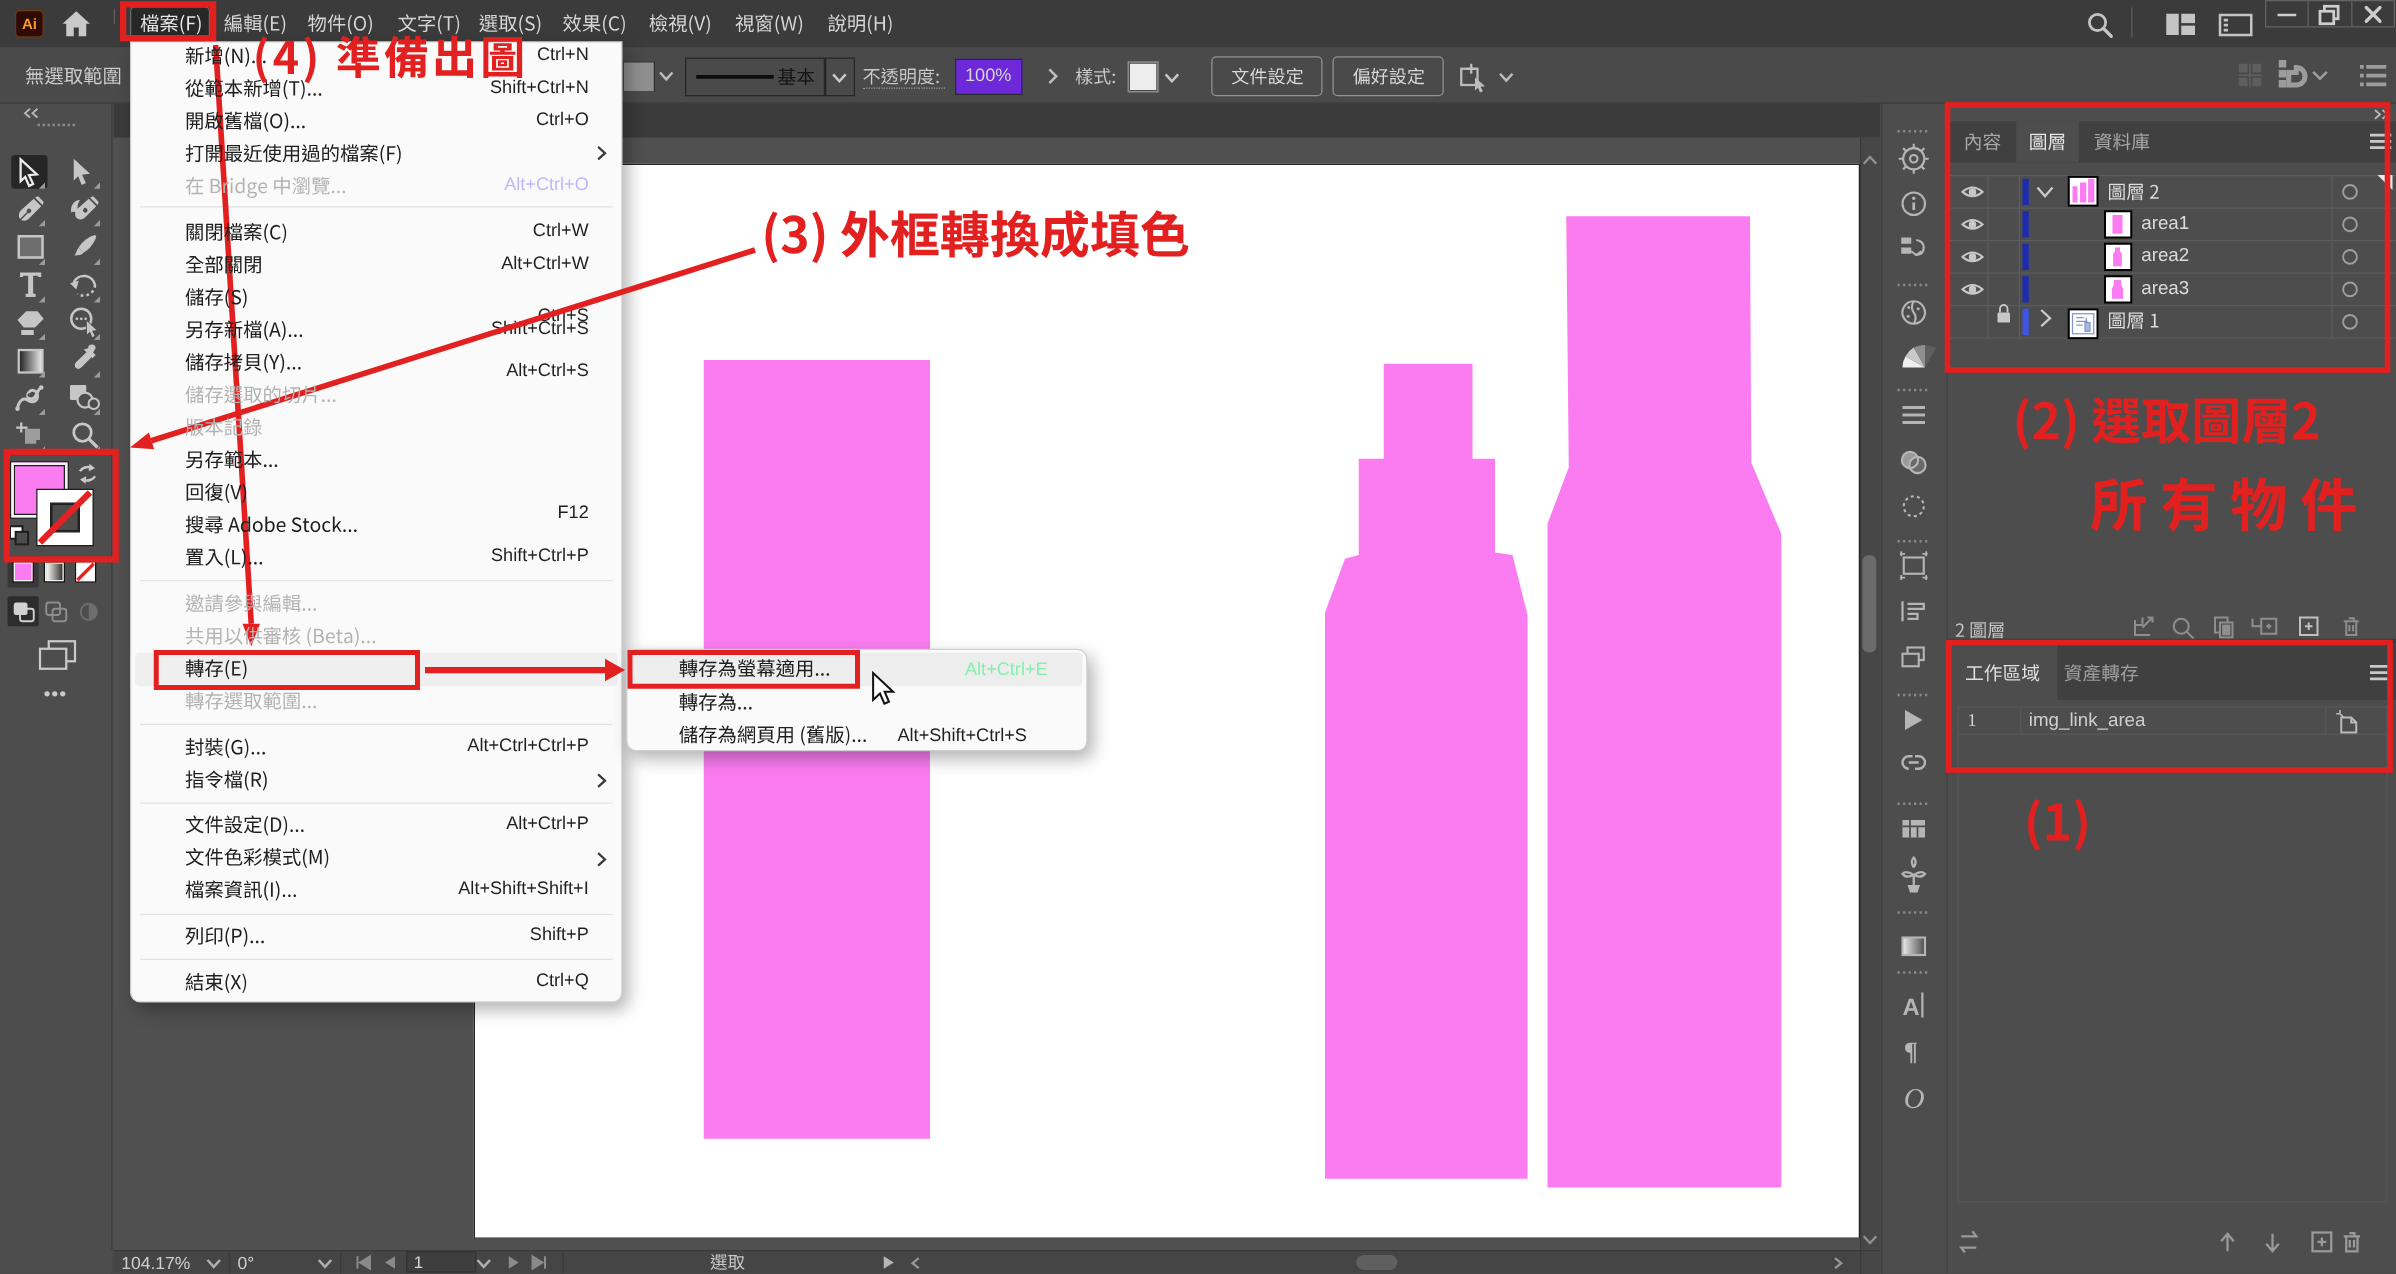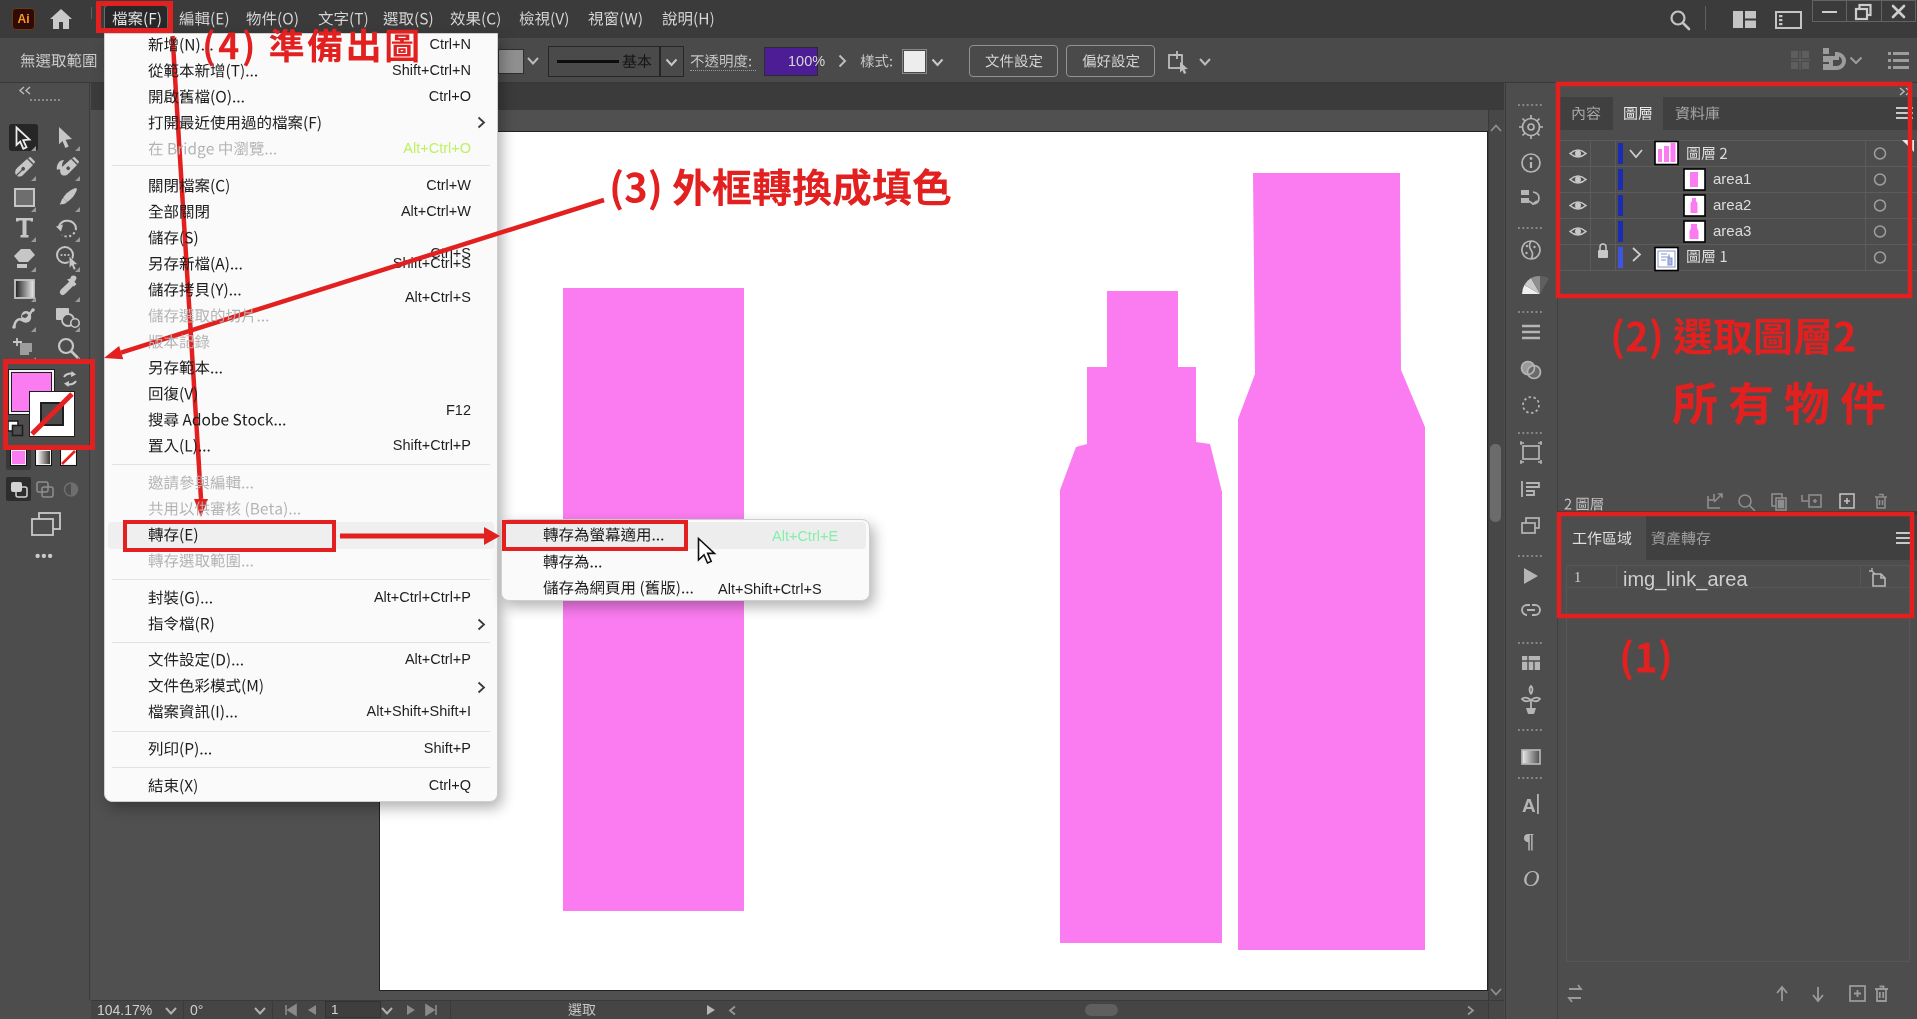--- a/index.html
+++ b/index.html
@@ -59,21 +59,21 @@
     <path d="M1 1 L6 6.5 L11 1" fill="none" stroke="#bdbdbd" stroke-width="2"></path>
   </svg>
 
 <div class="abs" style="left:548px;top:46px;width:112px;height:31px;border:1px solid #262626"></div>
 <div class="abs" style="left:557px;top:60px;width:62px;height:2.6px;background:#0d0d0d"></div>
 <div class="abs" style="left:660px;top:46px;width:24px;height:31px;border:1px solid #262626"></div>
 <svg class="ico" style="left:665px;top:58px" width="13" height="9" viewBox="0 0 13 9">
     <path d="M1.5 1.5 L6.5 7 L11.5 1.5" fill="none" stroke="#c9c9c9" stroke-width="2"></path>
   </svg>
 <div class="abs" style="left:690px;top:70px;width:66px;height:1px;border-bottom:1.5px dotted #9a9a9a"></div>
-<div class="abs" style="left:764px;top:47px;width:54px;height:29px;background:#4c1d95;border:1px solid #2c2c2c;color:#d6d6d6;font-size:14.5px;line-height:27px;padding-left:23px">100%</div>
+<div class="abs" style="left:764px;top:47px;width:54px;height:29px;background:#6d28d9;border:1px solid #2c2c2c;color:#d6d6d6;font-size:14.5px;line-height:27px;padding-left:7px">100%</div>
 <svg class="ico" style="left:838px;top:54px" width="9" height="14" viewBox="0 0 9 14">
     <path d="M1.5 1.5 L7 7 L1.5 12.5" fill="none" stroke="#bdbdbd" stroke-width="2"></path>
   </svg>
 <div class="abs" style="left:903px;top:50px;width:23px;height:23px;background:#ededed;border:1px solid #4a4a4a;box-shadow:0 0 0 1px #888"></div>
 <svg class="ico" style="left:931px;top:58px" width="13" height="9" viewBox="0 0 13 9">
     <path d="M1.5 1.5 L6.5 7 L11.5 1.5" fill="none" stroke="#c9c9c9" stroke-width="2"></path>
   </svg>
 <div class="abs" style="left:969px;top:45px;width:89px;height:32px;border:1px solid #939393;border-radius:4px"></div>
 <div class="abs" style="left:1066px;top:45px;width:89px;height:32px;border:1px solid #939393;border-radius:4px"></div>
 <svg class="ico" style="left:1167px;top:50px" width="24" height="24" viewBox="0 0 24 24">
@@ -536,21 +536,21 @@
 <div class="abs" style="left:112px;top:464px;width:378px;height:1px;background:#e2e2e2"></div>
 <div class="abs" style="left:112px;top:579px;width:378px;height:1px;background:#e2e2e2"></div>
 <div class="abs" style="left:112px;top:642px;width:378px;height:1px;background:#e2e2e2"></div>
 <div class="abs" style="left:112px;top:731px;width:378px;height:1px;background:#e2e2e2"></div>
 <div class="abs" style="left:112px;top:767px;width:378px;height:1px;background:#e2e2e2"></div>
 
 <div class="abs" style="left:104px;top:33px;width:394px;height:769px;font-size:14.5px;color:#1f1f1f">
 <div class="abs" style="right:27px;top:3px">Ctrl+N</div>
 <div class="abs" style="right:27px;top:29px">Shift+Ctrl+N</div>
 <div class="abs" style="right:27px;top:55px">Ctrl+O</div>
-<div class="abs" style="right:27px;top:107px;color:#bef264">Alt+Ctrl+O</div>
+<div class="abs" style="right:27px;top:107px;color:#c4b5fd">Alt+Ctrl+O</div>
 <div class="abs" style="right:27px;top:144px">Ctrl+W</div>
 <div class="abs" style="right:27px;top:170px">Alt+Ctrl+W</div>
 <div class="abs" style="right:27px;top:212px">Ctrl+S</div>
 <div class="abs" style="right:27px;top:222px">Shift+Ctrl+S</div>
 <div class="abs" style="right:27px;top:256px">Alt+Ctrl+S</div>
 <div class="abs" style="right:27px;top:369px">F12</div>
 <div class="abs" style="right:27px;top:404px">Shift+Ctrl+P</div>
 <div class="abs" style="right:27px;top:556px">Alt+Ctrl+Ctrl+P</div>
 <div class="abs" style="right:27px;top:618px">Alt+Ctrl+P</div>
 <div class="abs" style="right:27px;top:670px">Alt+Shift+Shift+I</div>
@@ -767,13 +767,13 @@
   </svg>
 <svg style="position:absolute;left:1672.0px;top:372.2px;overflow:visible" width="224" height="65" viewBox="0 -48.8 224 65">
     <path d="M26.7 -23.7H44.6V-18.4H26.7ZM34.9 -19.8H40.3V3.8H34.9ZM3.9 -35H9.4V-18.2Q9.4 -15.6 9.2 -12.7Q9.1 -9.7 8.6 -6.6Q8.2 -3.5 7.4 -0.7Q6.6 2.2 5.2 4.4Q4.8 3.9 3.9 3.2Q3.1 2.4 2.2 1.8Q1.3 1.1 0.7 0.9Q2.3 -1.8 2.9 -5.1Q3.6 -8.4 3.7 -11.8Q3.9 -15.2 3.9 -18.2ZM40.4 -38.5 44 -33.7Q41.4 -32.8 38.3 -32.2Q35.3 -31.5 32.1 -31Q29 -30.5 26.1 -30.2Q25.9 -31.2 25.4 -32.5Q24.9 -33.9 24.5 -34.9Q27.3 -35.2 30.2 -35.8Q33.1 -36.3 35.7 -37Q38.4 -37.7 40.4 -38.5ZM6.9 -27.5H21.3V-12.1H6.9V-17H15.9V-22.6H6.9ZM19.6 -38.2 23.1 -33.5Q20.6 -32.7 17.5 -32.1Q14.5 -31.5 11.4 -31.1Q8.3 -30.7 5.4 -30.4Q5.3 -31.4 4.8 -32.7Q4.4 -34 3.9 -35Q6.7 -35.3 9.5 -35.8Q12.4 -36.2 15 -36.9Q17.7 -37.5 19.6 -38.2ZM24.5 -34.9H30.1V-20.4Q30.1 -17.6 29.8 -14.3Q29.5 -10.9 28.6 -7.6Q27.8 -4.2 26.2 -1.2Q24.5 1.9 21.9 4.3Q21.5 3.7 20.7 3Q19.8 2.3 19 1.6Q18.1 0.9 17.5 0.5Q19.9 -1.7 21.3 -4.2Q22.7 -6.8 23.4 -9.6Q24.1 -12.4 24.3 -15.2Q24.5 -18 24.5 -20.5Z M58.5 -33.5H99.6V-28.3H58.5ZM70.2 -16.9H90.8V-12.3H70.2ZM89 -24.7H94.4V-1.8Q94.4 0.2 93.9 1.4Q93.4 2.6 92 3.2Q90.6 3.9 88.6 4Q86.6 4.1 83.8 4.1Q83.6 3 83.2 1.4Q82.7 -0.1 82.1 -1.2Q83.3 -1.1 84.5 -1.1Q85.7 -1.1 86.7 -1.1Q87.6 -1.1 88 -1.1Q88.6 -1.1 88.8 -1.3Q89 -1.5 89 -1.9ZM72.8 -39.1 78.5 -37.8Q76.9 -32.8 74.5 -27.8Q72.1 -22.9 68.8 -18.6Q65.5 -14.3 61.1 -11.2Q60.7 -11.8 60 -12.6Q59.4 -13.4 58.7 -14.2Q58 -14.9 57.5 -15.5Q60.4 -17.4 62.9 -20.1Q65.3 -22.9 67.2 -26Q69.2 -29.2 70.5 -32.5Q71.9 -35.8 72.8 -39.1ZM70.1 -9.3H90.8V-4.7H70.1ZM69.9 -24.7H90.2V-19.9H69.9ZM66.9 -24.7H72.4V-12.4Q72.4 -10.3 72.2 -8Q71.9 -5.7 71.3 -3.4Q70.7 -1.1 69.5 0.9Q68.4 2.9 66.5 4.5Q66.2 3.9 65.4 3.1Q64.7 2.2 63.9 1.4Q63.1 0.6 62.5 0.2Q64.5 -1.5 65.4 -3.6Q66.3 -5.8 66.6 -8.1Q66.9 -10.3 66.9 -12.5Z M135.7 -39.1 140.8 -38.1Q139.9 -34.3 138.6 -30.7Q137.4 -27.1 135.8 -24Q134.2 -20.9 132.3 -18.5Q131.9 -19 131.1 -19.6Q130.3 -20.1 129.5 -20.7Q128.7 -21.3 128.1 -21.7Q130 -23.7 131.4 -26.5Q132.9 -29.2 134 -32.5Q135 -35.7 135.7 -39.1ZM151.2 -31.9H156.4Q156.4 -31.9 156.4 -31.4Q156.4 -31 156.4 -30.4Q156.4 -29.8 156.3 -29.4Q156 -21.7 155.7 -16.2Q155.3 -10.8 154.9 -7.3Q154.6 -3.8 154 -1.8Q153.5 0.2 152.9 1.1Q152.1 2.3 151.2 2.8Q150.4 3.3 149.3 3.5Q148.3 3.7 146.9 3.7Q145.5 3.7 144 3.6Q143.9 2.4 143.5 0.9Q143.1 -0.6 142.5 -1.7Q143.8 -1.6 144.9 -1.6Q146 -1.6 146.6 -1.6Q147.2 -1.6 147.5 -1.7Q147.9 -1.9 148.3 -2.4Q148.8 -3 149.2 -4.8Q149.6 -6.5 149.9 -9.8Q150.3 -13.2 150.6 -18.3Q150.9 -23.4 151.2 -30.7ZM137.1 -31.9H153.5V-26.8H134.6ZM140.4 -30.3 144.4 -28.3Q143.5 -24.3 141.9 -20.2Q140.2 -16.1 138.1 -12.5Q136 -8.9 133.5 -6.6Q132.7 -7.3 131.5 -8.2Q130.3 -9.1 129.2 -9.7Q131.2 -11.2 133 -13.5Q134.7 -15.9 136.1 -18.7Q137.6 -21.4 138.6 -24.4Q139.7 -27.4 140.4 -30.3ZM146.8 -29.7 151.1 -27.7Q150.2 -23.3 148.9 -18.8Q147.6 -14.4 145.7 -10.3Q143.9 -6.2 141.6 -2.7Q139.2 0.7 136.3 3Q135.6 2.3 134.3 1.3Q133 0.4 131.9 -0.2Q134.9 -2.3 137.3 -5.5Q139.7 -8.7 141.5 -12.7Q143.4 -16.6 144.7 -21Q145.9 -25.3 146.8 -29.7ZM113.2 -14Q115.5 -14.5 118.4 -15.3Q121.2 -16 124.4 -16.9Q127.6 -17.8 130.8 -18.7L131.5 -13.8Q127.2 -12.5 122.7 -11.1Q118.2 -9.8 114.6 -8.7ZM121.5 -39.1H126.5V4.1H121.5ZM115.4 -36.4 120 -35.7Q119.7 -32.7 119.3 -29.6Q118.8 -26.5 118.2 -23.8Q117.5 -21.1 116.7 -19Q116.3 -19.4 115.5 -19.8Q114.8 -20.3 114.1 -20.8Q113.3 -21.3 112.8 -21.5Q113.5 -23.4 114 -25.8Q114.6 -28.2 114.9 -31Q115.3 -33.7 115.4 -36.4ZM116.7 -30.2H130.4V-24.9H115.6Z M195 -38.5H200.6V4.1H195ZM187.2 -36.5 192.5 -35.5Q191.9 -32.3 191 -29.3Q190 -26.2 188.9 -23.5Q187.8 -20.8 186.5 -18.8Q186 -19.2 185.1 -19.7Q184.2 -20.2 183.3 -20.7Q182.4 -21.2 181.8 -21.4Q183 -23.2 184.1 -25.7Q185.1 -28.2 185.9 -30.9Q186.7 -33.7 187.2 -36.5ZM189 -30.2H210.3V-24.7H187.6ZM182.5 -16.8H212.4V-11.4H182.5ZM179.1 -38.9 184.4 -37.3Q182.9 -33.4 180.9 -29.5Q178.9 -25.5 176.6 -22Q174.3 -18.5 171.8 -15.9Q171.5 -16.6 171 -17.6Q170.5 -18.7 169.9 -19.8Q169.3 -20.9 168.8 -21.6Q170.9 -23.7 172.8 -26.5Q174.7 -29.3 176.3 -32.4Q178 -35.6 179.1 -38.9ZM174.6 -26.2 179.8 -31.4V-31.4V4H174.6Z" fill="#e32020"></path>
   </svg>
 <svg style="position:absolute;left:1619.0px;top:629.6px;overflow:visible" width="54" height="56" viewBox="0 -42.4 54 56">
     <path d="M9.4 8.1Q6.6 3.4 5 -1.6Q3.4 -6.6 3.4 -12.6Q3.4 -18.6 5 -23.6Q6.6 -28.7 9.4 -33.3L13 -31.8Q10.5 -27.4 9.3 -22.4Q8.2 -17.5 8.2 -12.6Q8.2 -7.7 9.3 -2.8Q10.5 2.2 13 6.5Z M18.4 0V-4.8H24.8V-23.5H19.4V-27.2Q21.6 -27.6 23.3 -28.1Q24.9 -28.7 26.3 -29.6H30.6V-4.8H36.2V0Z M44.4 8.1 40.8 6.5Q43.3 2.2 44.5 -2.8Q45.7 -7.7 45.7 -12.6Q45.7 -17.5 44.5 -22.4Q43.3 -27.4 40.8 -31.8L44.4 -33.3Q47.3 -28.7 48.9 -23.6Q50.4 -18.6 50.4 -12.6Q50.4 -6.6 48.9 -1.6Q47.3 3.4 44.4 8.1Z" fill="#e32020"></path>
   </svg>
 <div class="abs" style="left:1713px;top:170px;color:#dcdcdc;font-size:15px">area1</div>
 <div class="abs" style="left:1713px;top:196px;color:#dcdcdc;font-size:15px">area2</div>
 <div class="abs" style="left:1713px;top:222px;color:#dcdcdc;font-size:15px">area3</div>
-<div class="abs" style="left:1623px;top:568px;color:#cfcfcf;font-size:20px">img_link_area</div>
+<div class="abs" style="left:1623px;top:568px;color:#cfcfcf;font-size:15px">img_link_area</div>
 
 </body></html>

